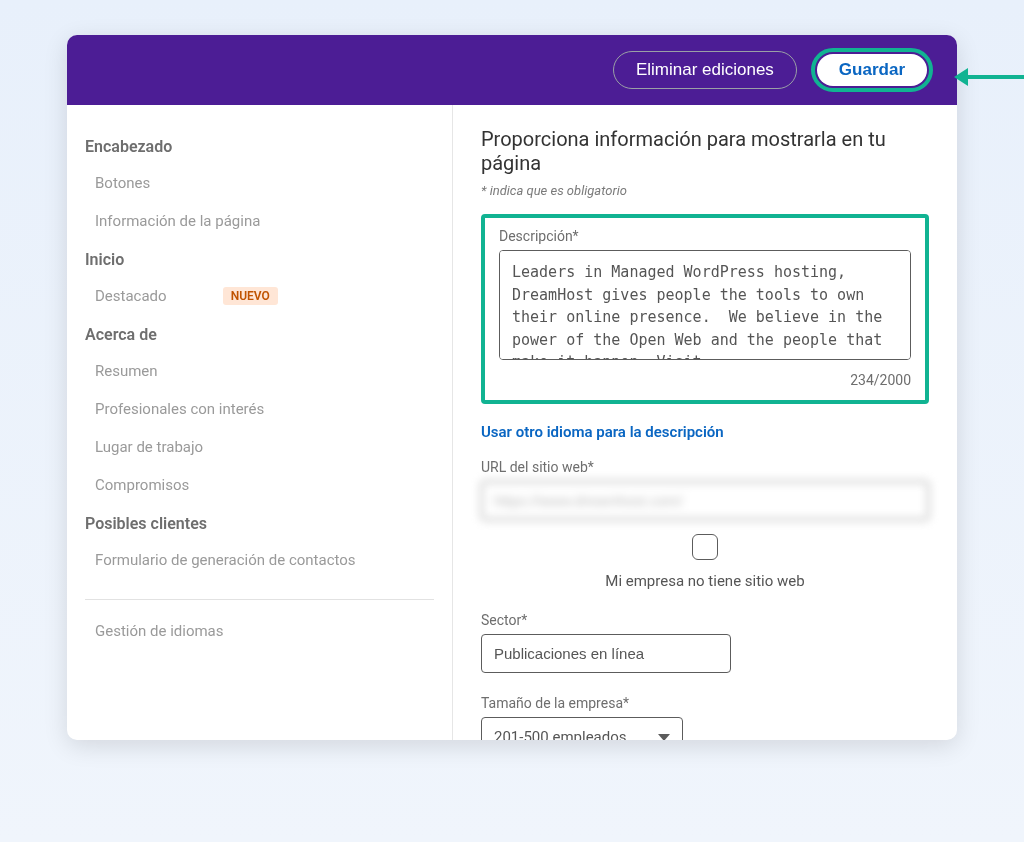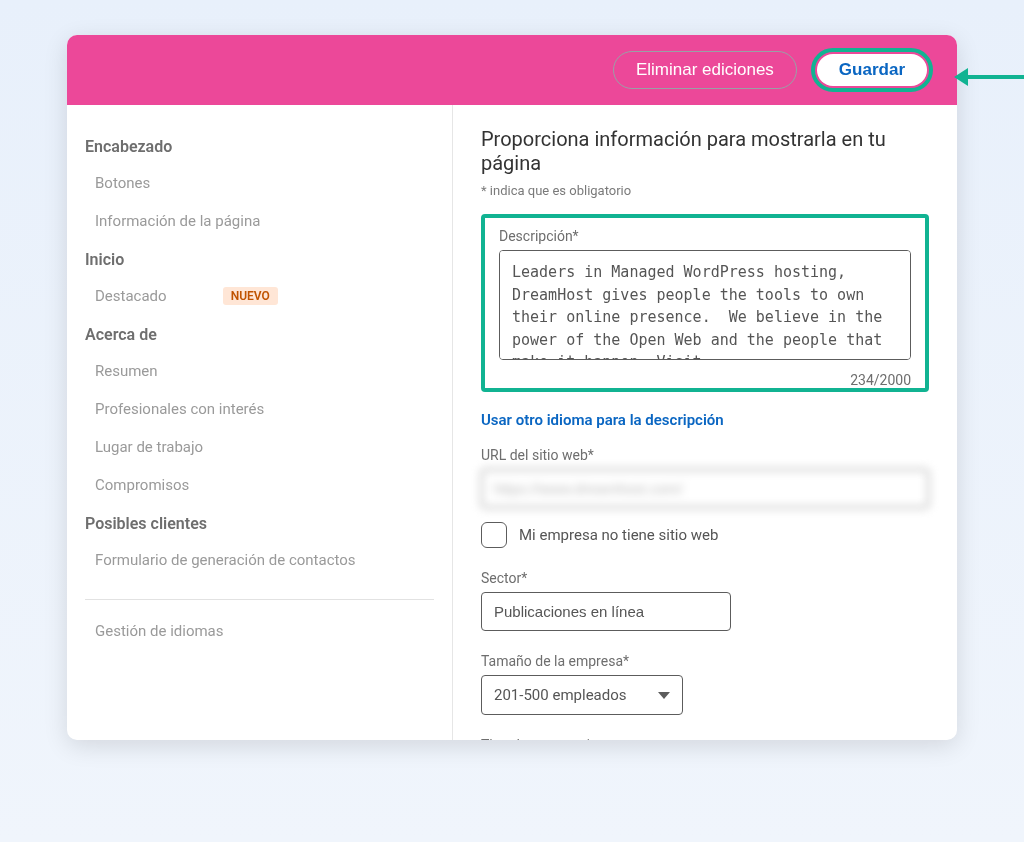--- a/index.html
+++ b/index.html
@@ -16,21 +16,21 @@
   .modal {
     width: 890px;
     background: #fff;
     border-radius: 10px;
     box-shadow: 0 6px 24px rgba(0,0,0,0.12);
     overflow: hidden;
     display: flex;
     flex-direction: column;
   }
   .modal-header {
-    background: #ec4899;
+    background: #4c1d95;
     height: 70px;
     display: flex;
     align-items: center;
     justify-content: flex-end;
     gap: 14px;
     padding: 0 24px;
   }
   .btn-outline {
     background: transparent;
     color: #fff;
@@ -104,25 +104,26 @@
   .main h2 {
     font-size: 20px;
     font-weight: 400;
     color: #333;
     margin-bottom: 8px;
   }
   .required-note {
     color: #7a7a7a;
     font-size: 13px;
     margin-bottom: 16px;
+    font-style: italic;
   }
   .highlight-box {
     border: 4px solid #11b392;
     border-radius: 4px;
-    padding: 10px 14px 0;
+    padding: 10px 14px 12px;
     margin-bottom: 18px;
   }
   .field-label {
     color: #6e6e6e;
     font-size: 14px;
     margin-bottom: 6px;
     display: block;
   }
   .desc-textarea {
     width: 100%;
@@ -158,20 +159,21 @@
     padding: 10px 12px;
     font-size: 15px;
     color: #888;
   }
   .blurred { filter: blur(4px); color:#bbb; }
   .checkbox-row {
     display: flex;
     align-items: center;
     gap: 12px;
     margin-top: 14px;
+    flex-direction: column;
   }
   .chk {
     width: 26px;
     height: 26px;
     border: 1px solid #5c5c5c;
     border-radius: 6px;
     background: #fff;
     cursor: pointer;
   }
   .chk-label { color: #555; font-size: 15px; }

